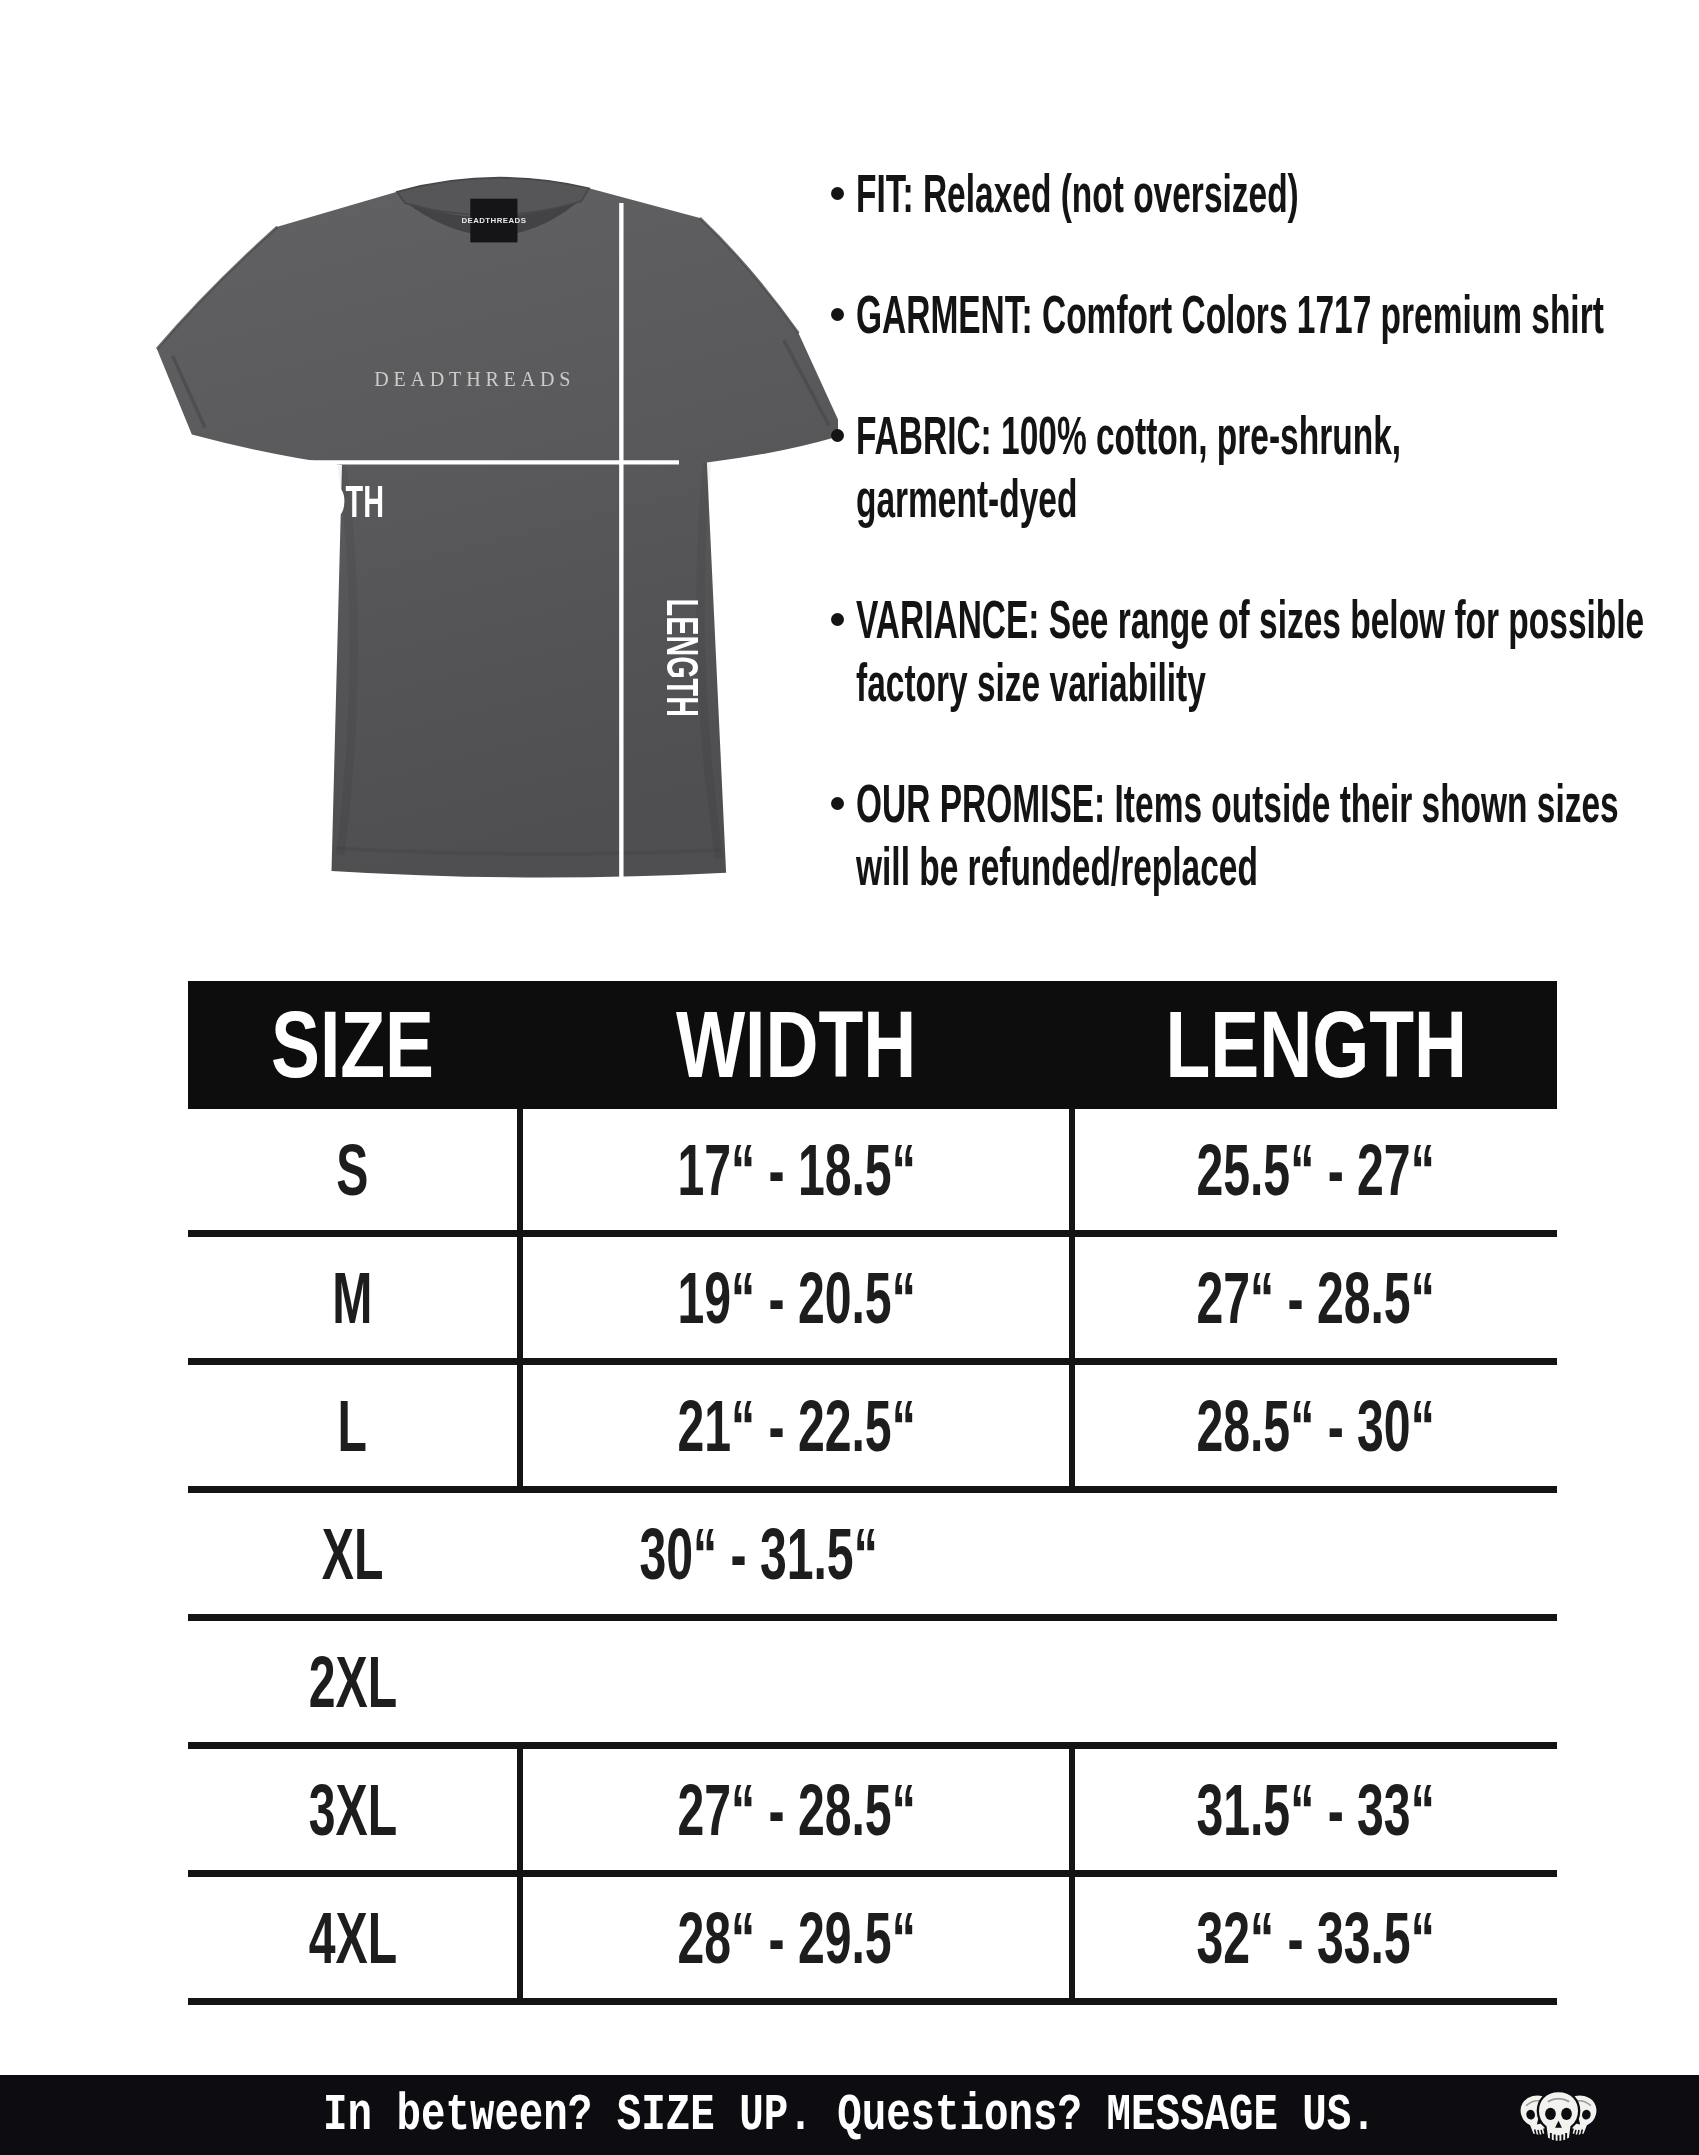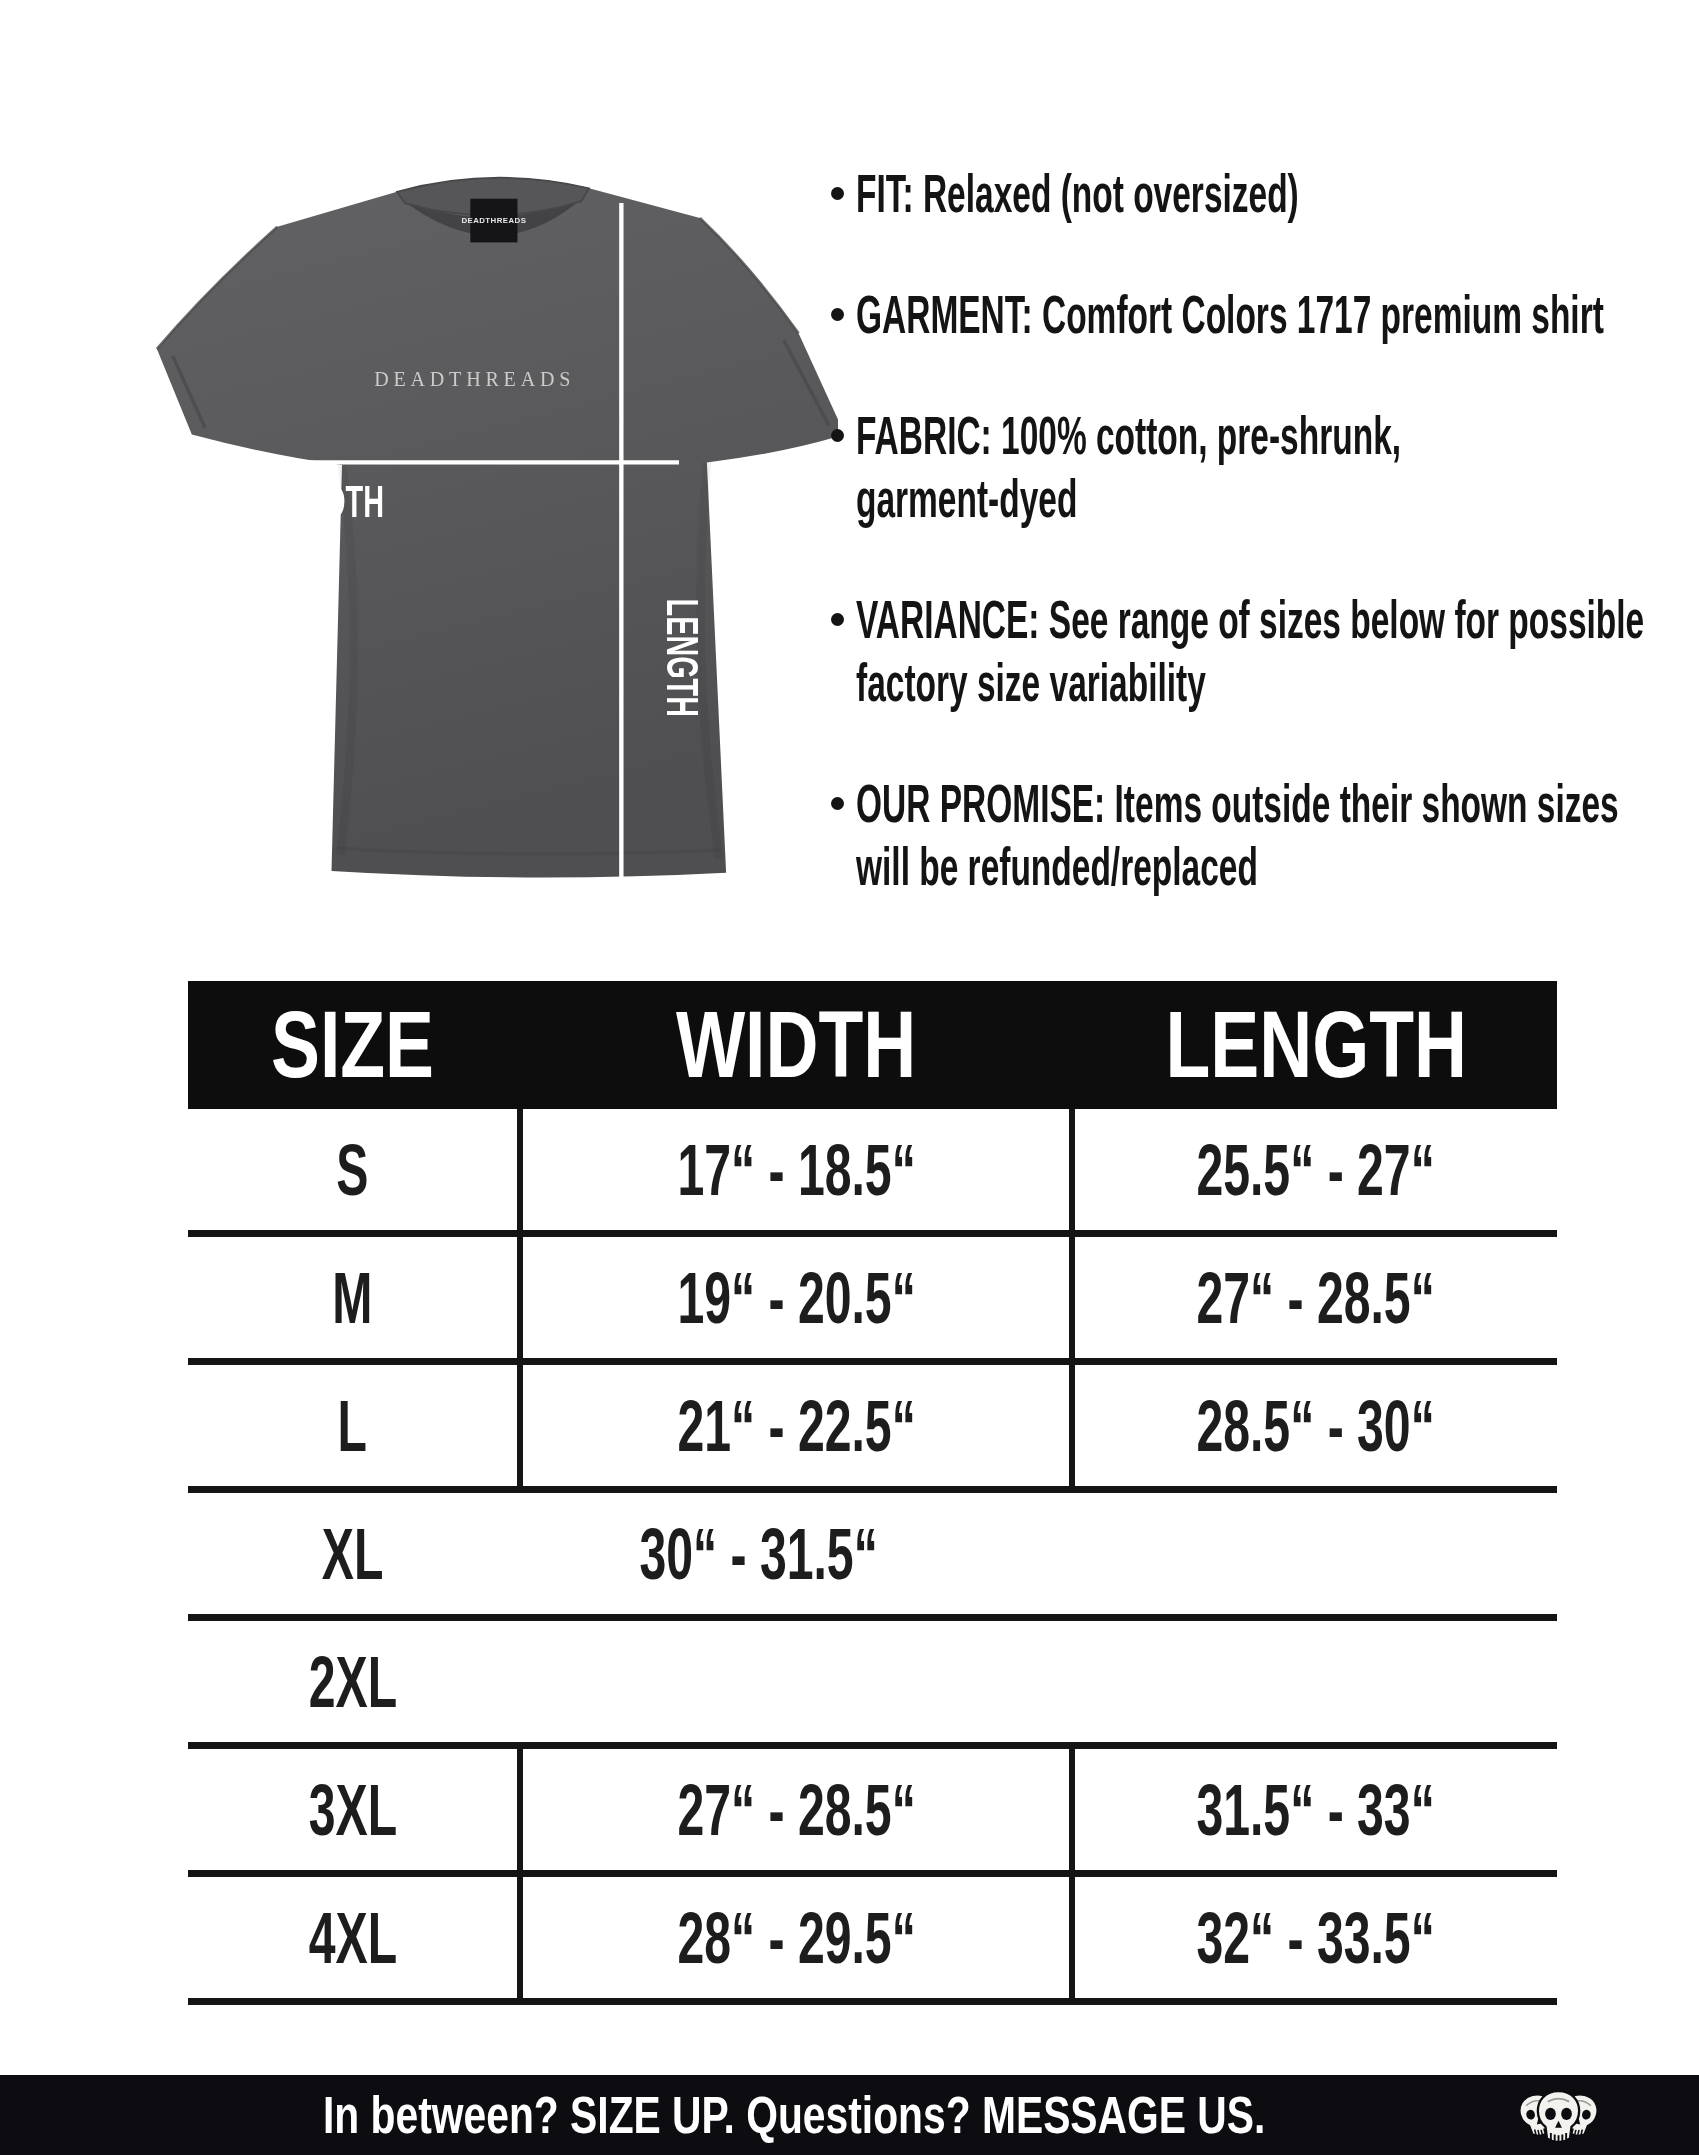--- a/index.html
+++ b/index.html
@@ -24,21 +24,21 @@
         font-size:94px; font-weight:700; }
   .condh { display:inline-block; transform:scaleX(0.78); white-space:nowrap; line-height:1; }
   .cond  { display:inline-block; transform:scaleX(0.66); white-space:nowrap; line-height:1; }
   .c1 { width:24.06%;text-align:right; } .c2 { width:40.72%; } .c3 { width:35.22%; }
   .trow { display:flex; height:128px; border-bottom:7px solid #141414; }
   .td { display:flex; align-items:center; justify-content:center;
         font-size:73px; font-weight:700; color:#1d1d1d; }
   .td.c2 { border-left:6.1px solid #141414; border-right:6.1px solid #141414;text-align:center; }
 
   
-  .footer { position:absolute; left:0; top:2075px; width:1700px; height:80px; background:#0d0d11; }
+  .footer { position:absolute; left:0; top:2075px; width:1700px; height:80px; background:#0d0d11;font-family:Liberation Mono, monospace; }
   .ftext { position:absolute; left:323px; top:50%; transform:translateY(-50%) scaleX(0.8);
            transform-origin:left center; color:#ffffff; font-size:51px; font-weight:700;
            white-space:nowrap; }
   .skulls { position:absolute; left:1508px; top:2.6px; width:101px; height:75px; }
 </style>
 </head>
 <body>
 
 <div class="page">
 

